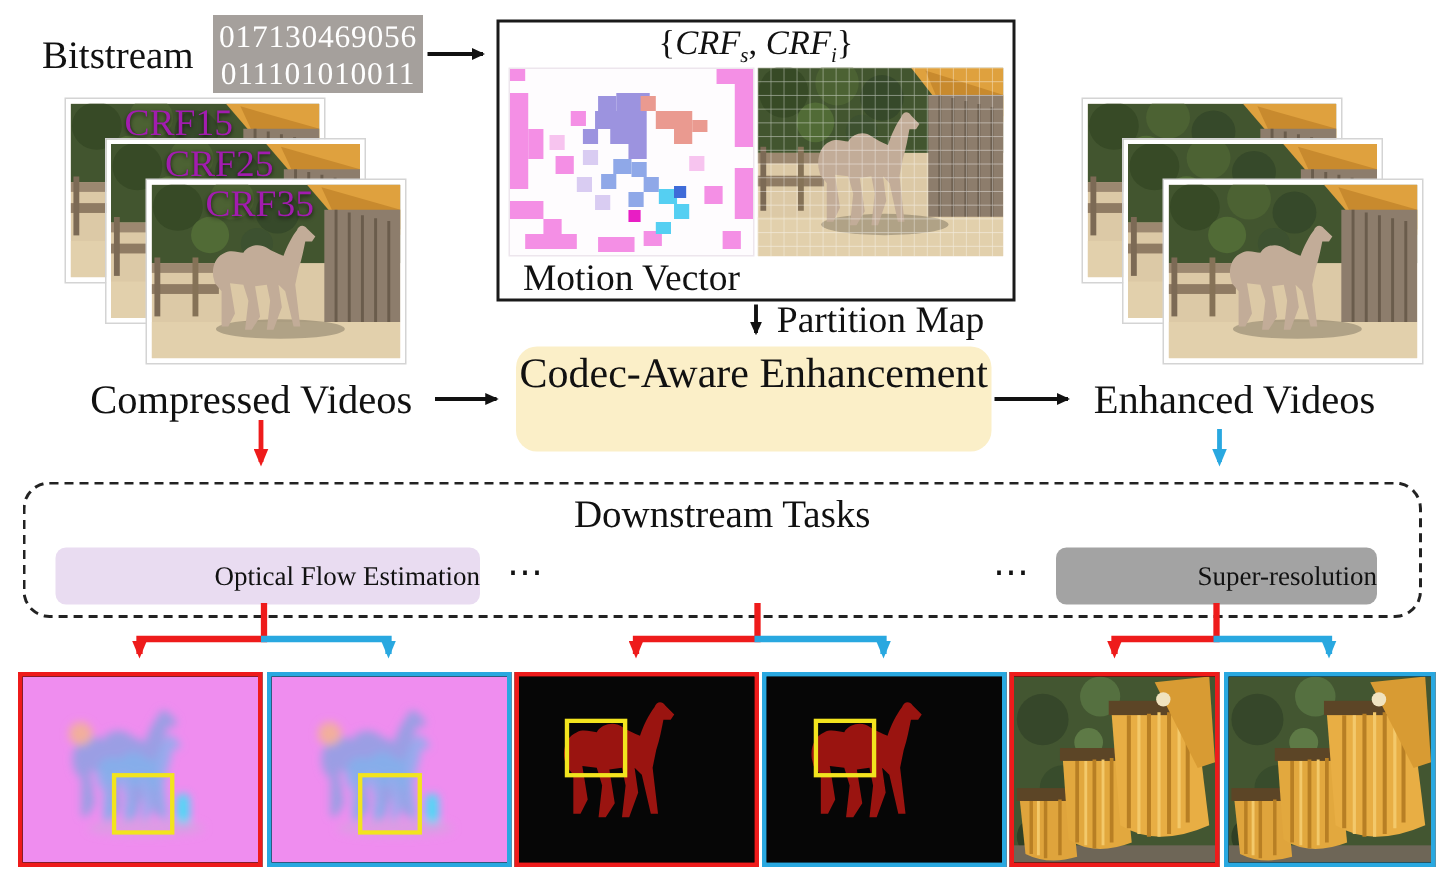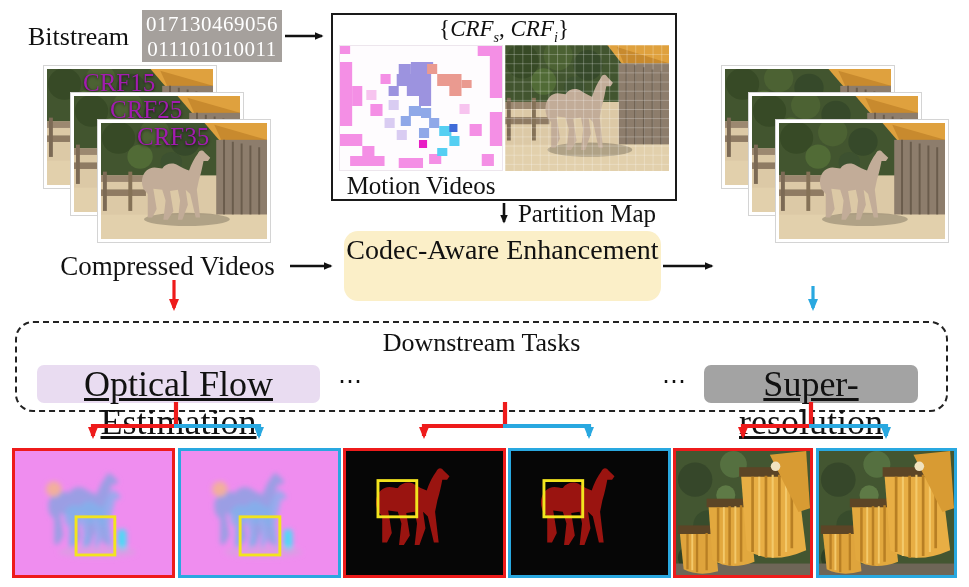--- a/index.html
+++ b/index.html
@@ -32,22 +32,22 @@
   .caption{font-size:27px;white-space:nowrap;text-align:center;}
   #compressed-caption{left:45px;top:251px;width:245px;}
   #enhanced-caption{left:728px;top:251px;width:190px;}
   
   #framework-box{left:344px;top:231px;width:317px;height:70px;background:#FBEFC8;
        border-radius:14px;text-align:center;font-size:28px;line-height:33px;padding-top:2px;box-sizing:border-box;}
   
   #downstream-box{left:15px;top:321px;width:933px;height:91px;border:2px dashed #222;
        border-radius:18px;box-sizing:border-box;}
   #downstream-title{left:0;top:5px;width:100%;text-align:center;font-size:26px;}
-  .task{position:absolute;top:42px;height:38px;line-height:38px;text-align:center;
-       font-size:36px;border-radius:7px;text-decoration:underline;}
+  .task{position:absolute;top:42px;height:38px;line-height:38px;text-align:right;
+       font-size:18px;border-radius:7px;}
   #task-flow{left:20px;width:283px;background:#E9DCF1;}
   #task-seg{left:361px;width:259px;background:#D7A69D;}
   #task-sr{left:687px;width:214px;background:#a3a3a3;}
   .dots{position:absolute;top:44px;font-size:24px;letter-spacing:2px;}
   #dots-1{left:314px;width:40px;text-align:center;}
   #dots-2{left:638px;width:40px;text-align:center;}
   
   .result{position:absolute;top:448px;height:130px;box-sizing:border-box;background:#000;}
   .result svg{width:100%;height:100%;display:block;}
   .red-border{border:3px solid #EE1B1B;}
@@ -214,21 +214,21 @@
       <svg viewBox="0 0 160 124" preserveAspectRatio="none">
           <use href="#mvimg"></use>
         </svg>
     </div>
     <div class="abs panel" id="pm-panel">
       <svg viewBox="0 0 170 124" preserveAspectRatio="none">
           <use href="#scene"></use>
           <rect width="170" height="124" fill="url(#gridp)"></rect>
         </svg>
     </div>
-    <div class="abs panel-label" id="mv-label">Motion Videos</div>
+    <div class="abs panel-label" id="mv-label">Motion Vector</div>
     <div class="abs panel-label" id="pm-label">Partition Map</div>
   </div>
 
   <div class="frame" style="left:44px;top:66px;z-index:1">
     <svg viewBox="0 0 170 124" preserveAspectRatio="none">
         <use href="#scene"></use>
       </svg>
     <span class="crf-tag">CRF15</span>
   </div>
   <div class="frame" style="left:71px;top:93px;z-index:2">
@@ -254,20 +254,21 @@
         <use href="#scene"></use>
       </svg>
   </div>
   <div class="frame" style="left:776px;top:120px;z-index:3">
     <svg viewBox="0 0 170 124" preserveAspectRatio="none">
         <use href="#scene"></use>
       </svg>
   </div>
 
   <div class="abs caption" id="compressed-caption">Compressed Videos</div>
+  <div class="abs caption" id="enhanced-caption">Enhanced Videos</div>
 
   <div class="abs" id="framework-box">
     <div>Codec-Aware Enhancement</div>
   </div>
 
   <div class="abs" id="downstream-box">
     <div class="abs" id="downstream-title">Downstream Tasks</div>
     <div class="task" id="task-flow">Optical Flow Estimation</div>
     <div class="dots" id="dots-1">⋯</div>
     <div class="dots" id="dots-2">⋯</div>

